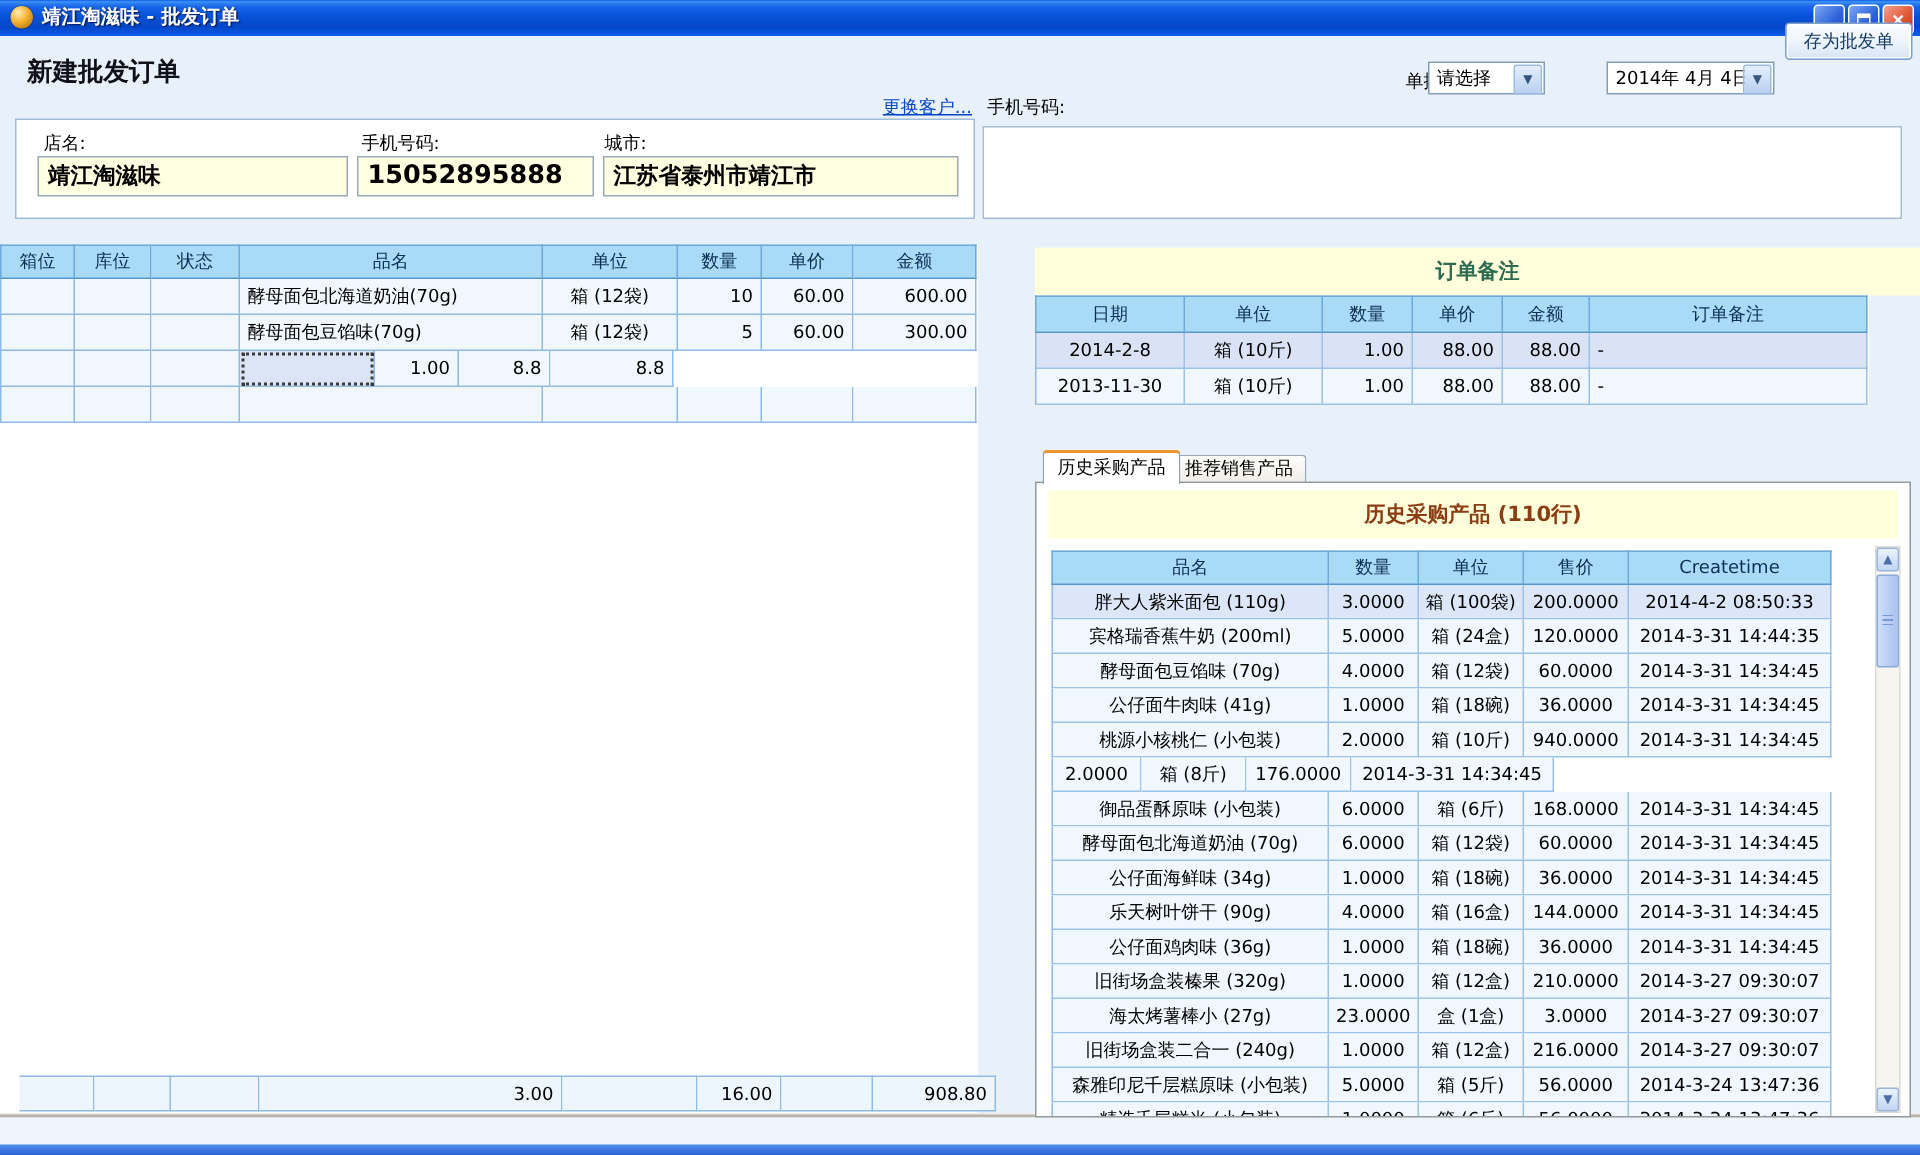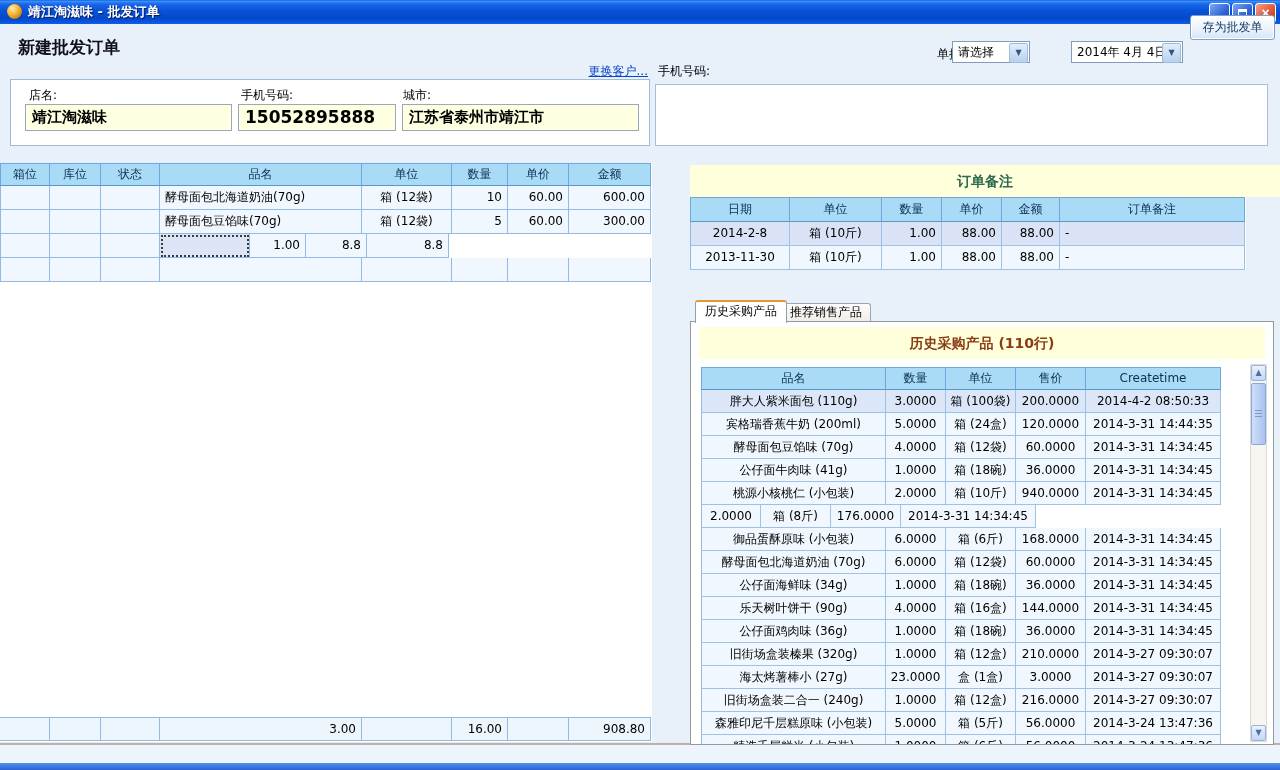--- a/index.html
+++ b/index.html
@@ -55,21 +55,21 @@
   .drow .dcell:first-child{border-left:1px solid #8fbbe6;}
   .ar{text-align:right;padding-right:5px;} .al{text-align:left;padding-left:5px;} .ac{text-align:center;}
   
   .ogrid{position:absolute;left:0;top:163px;width:652px;height:579px;background:#fff;}
   .ogrid .hcell{height:23px;line-height:21px;}
   .ogrid .drow{height:24px;}
   .ogrid .dcell{line-height:23px;}
   .cb{width:50px;} .cl0{width:51px;} .cs{width:59px;} .cn{width:202px;} .cu{width:90px;}
   .cq{width:56px;} .cp{width:61px;} .ca{width:82px;}
   .obody .drow:nth-of-type(3) .cu{background:#dbe5f6;outline:2px dotted #3a3a3a;outline-offset:-3px;}
-  .trow{position:absolute;left:0;top:554px;display:flex;height:24px;width:652px;}
+  .trow{position:absolute;left:0;top:554px;display:flex;height:24px;width:652px;padding-left:13px;}
   .trow .dcell{background:#edf5fd;border-top:1px solid #8fbbe6;line-height:22px;}
   
   .hist-banner{position:absolute;left:690px;top:165px;width:590px;height:32px;background:#ffffdc;
     text-align:center;line-height:32px;font-size:14px;font-weight:bold;color:#2d6a4f;}
   .htable{position:absolute;left:690px;top:197px;width:556px;background:#fff;}
   .htable .hcell{height:25px;line-height:23px;}
   .htable .drow{height:24px;}
   .htable .dcell{line-height:23px;border-color:#9cc2e8;}
   .hbody .drow:nth-of-type(1) .dcell{background:#d9e3f5;}
   .h1{width:100px;} .h2{width:92px;} .h3{width:60px;} .h4{width:60px;} .h5{width:58px;} .h6{width:185px;}

